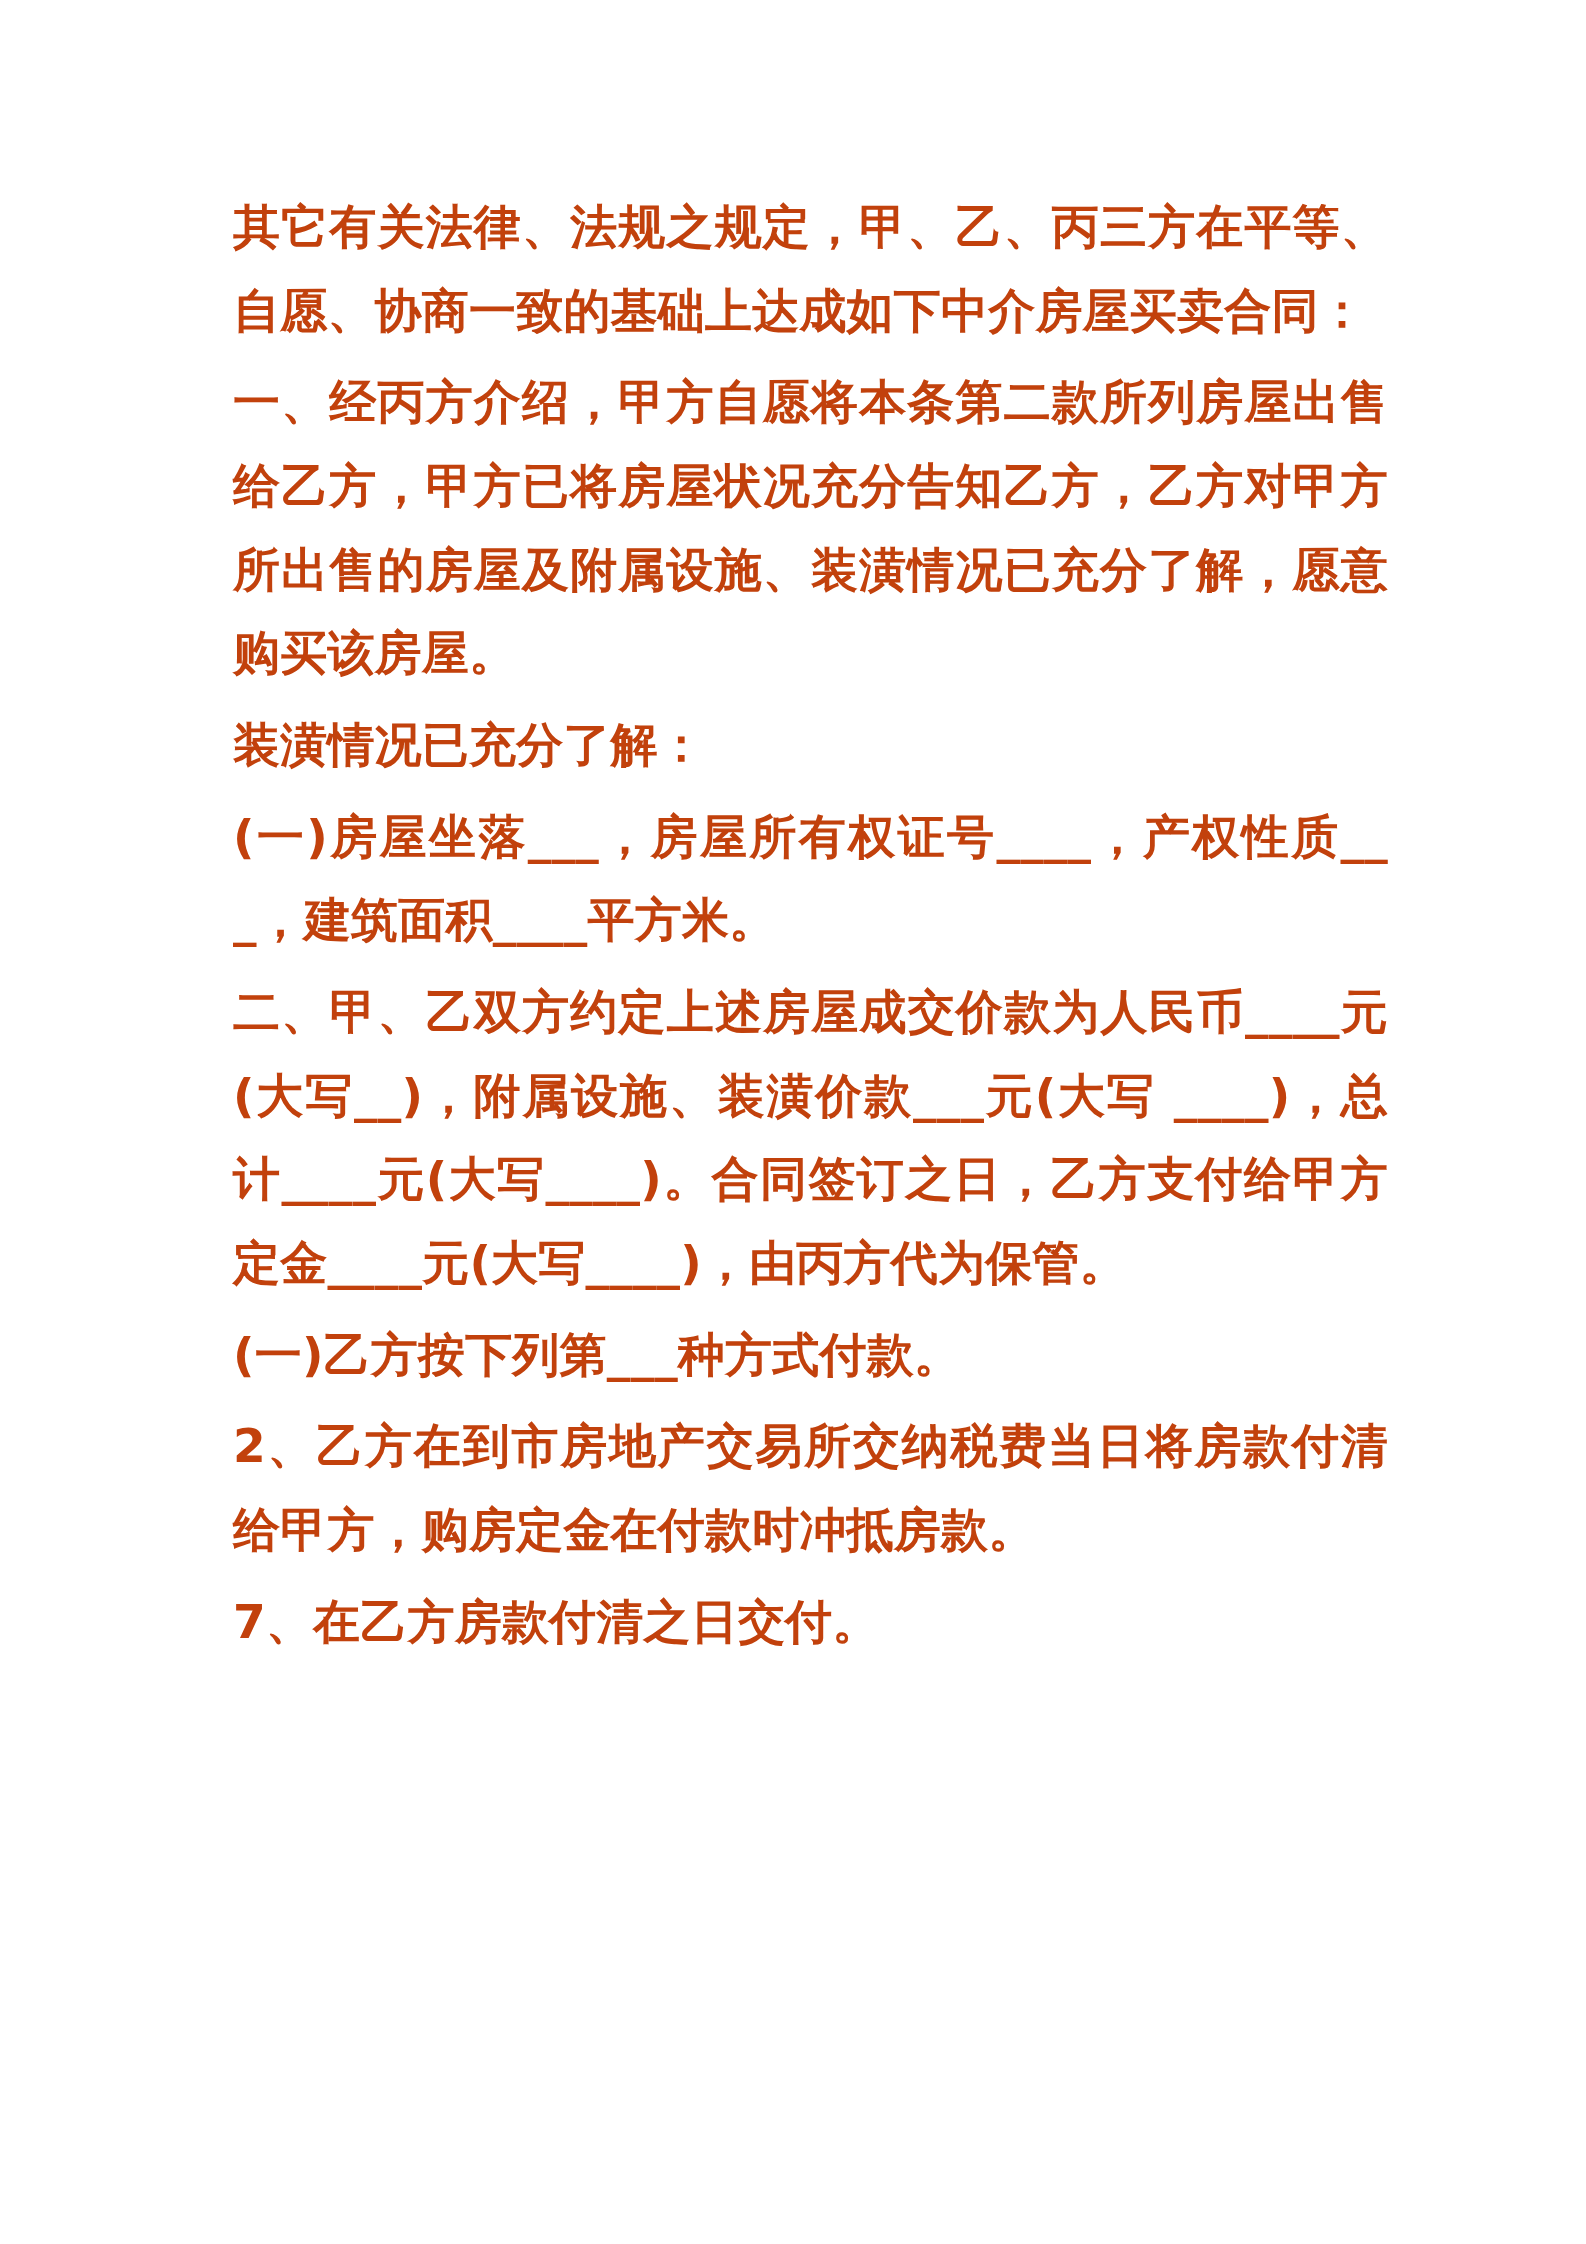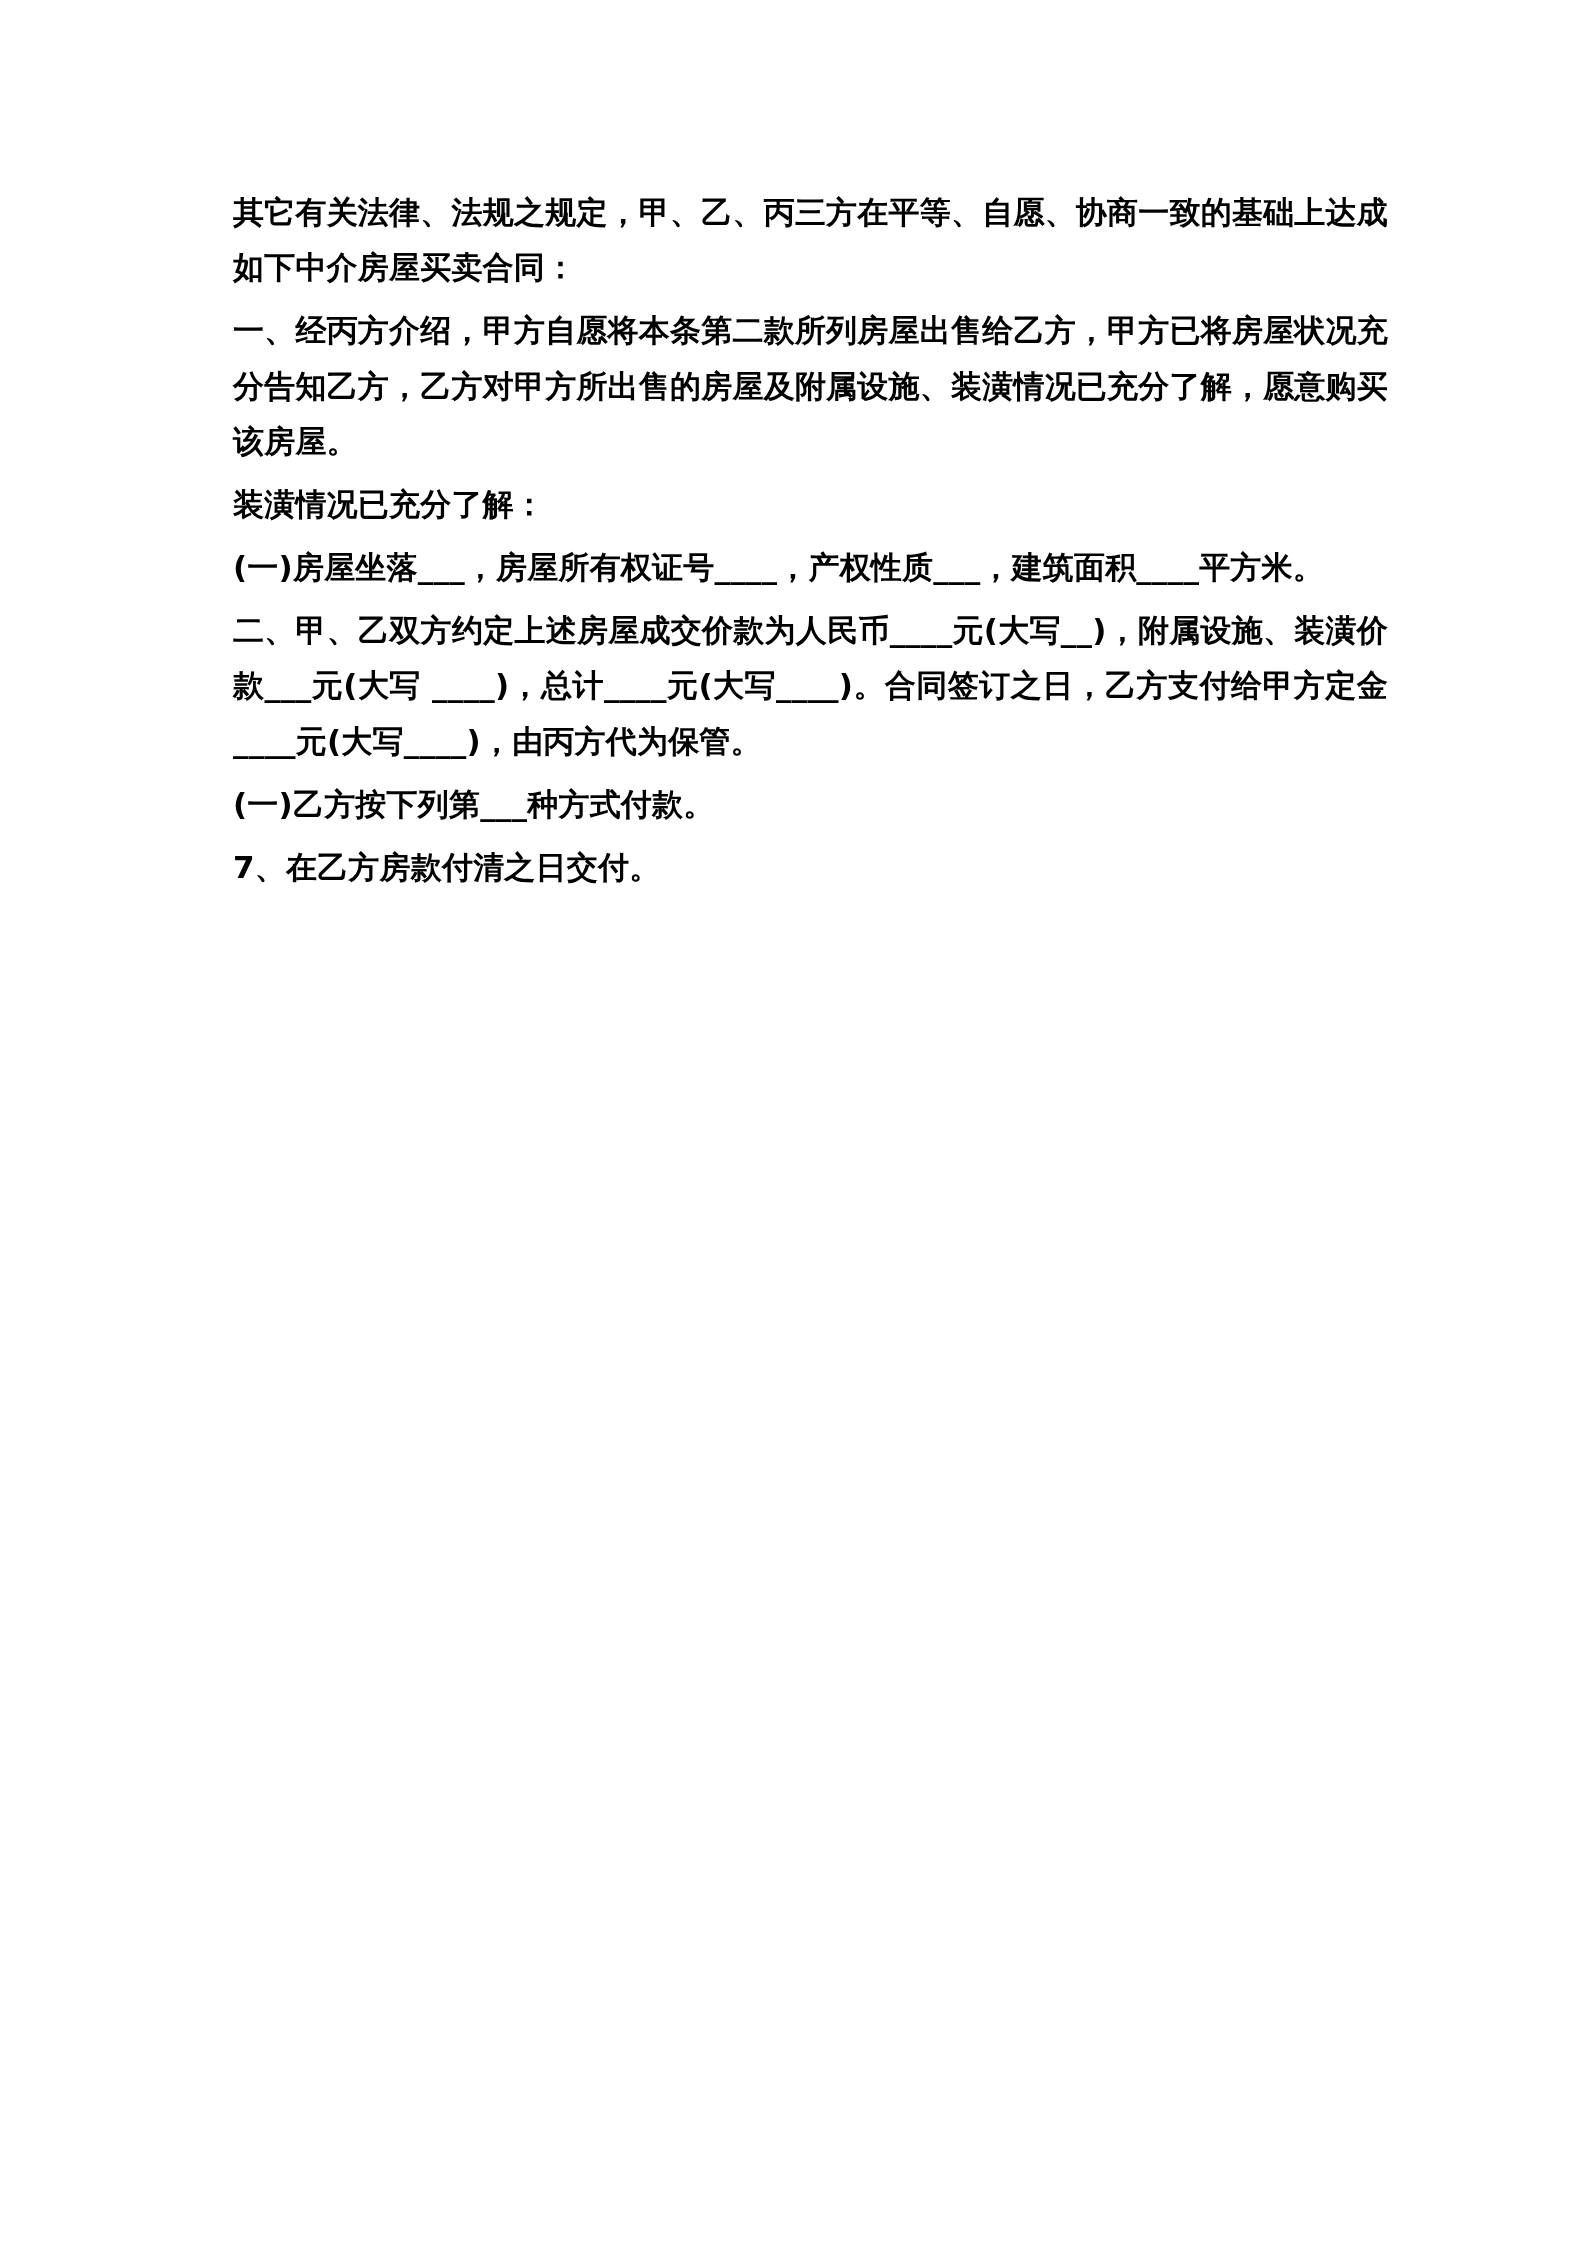--- a/index.html
+++ b/index.html
@@ -10,23 +10,23 @@
   .page {
     width: 1586px;
     height: 2244px;
     background: #ffffff;
     position: relative;
     box-sizing: border-box;
     padding: 185px 198px 0 233px;
     font-family: "DejaVu Sans", "Liberation Sans", sans-serif;
   }
   .doc-body {
-    font-size: 31px;
+    font-size: 47px;
     line-height: 1.78;
-    color: #000000;
+    color: #c2410c;
     font-weight: 700;
     letter-spacing: 0.2px;
     text-align: justify;
     text-justify: inter-ideograph;
   }
   .para {
     margin: 0 0 8px 0;
     white-space: pre-wrap;
     word-break: break-all;
   }
@@ -35,15 +35,16 @@
 <body>
 
 <div class="page">
   <div class="doc-body">
     <p class="para">其它有关法律、法规之规定，甲、乙、丙三方在平等、自愿、协商一致的基础上达成如下中介房屋买卖合同：</p>
     <p class="para">一、经丙方介绍，甲方自愿将本条第二款所列房屋出售给乙方，甲方已将房屋状况充分告知乙方，乙方对甲方所出售的房屋及附属设施、装潢情况已充分了解，愿意购买该房屋。</p>
     <p class="para">装潢情况已充分了解：</p>
     <p class="para">(一)房屋坐落___，房屋所有权证号____，产权性质___，建筑面积____平方米。</p>
     <p class="para">二、甲、乙双方约定上述房屋成交价款为人民币____元(大写__)，附属设施、装潢价款___元(大写 ____)，总计____元(大写____)。合同签订之日，乙方支付给甲方定金____元(大写____)，由丙方代为保管。</p>
     <p class="para">(一)乙方按下列第___种方式付款。</p>
+    <p class="para">2、乙方在到市房地产交易所交纳税费当日将房款付清给甲方，购房定金在付款时冲抵房款。</p>
     <p class="para">7、在乙方房款付清之日交付。</p>
   </div>
 </div>
 
 </body></html>

